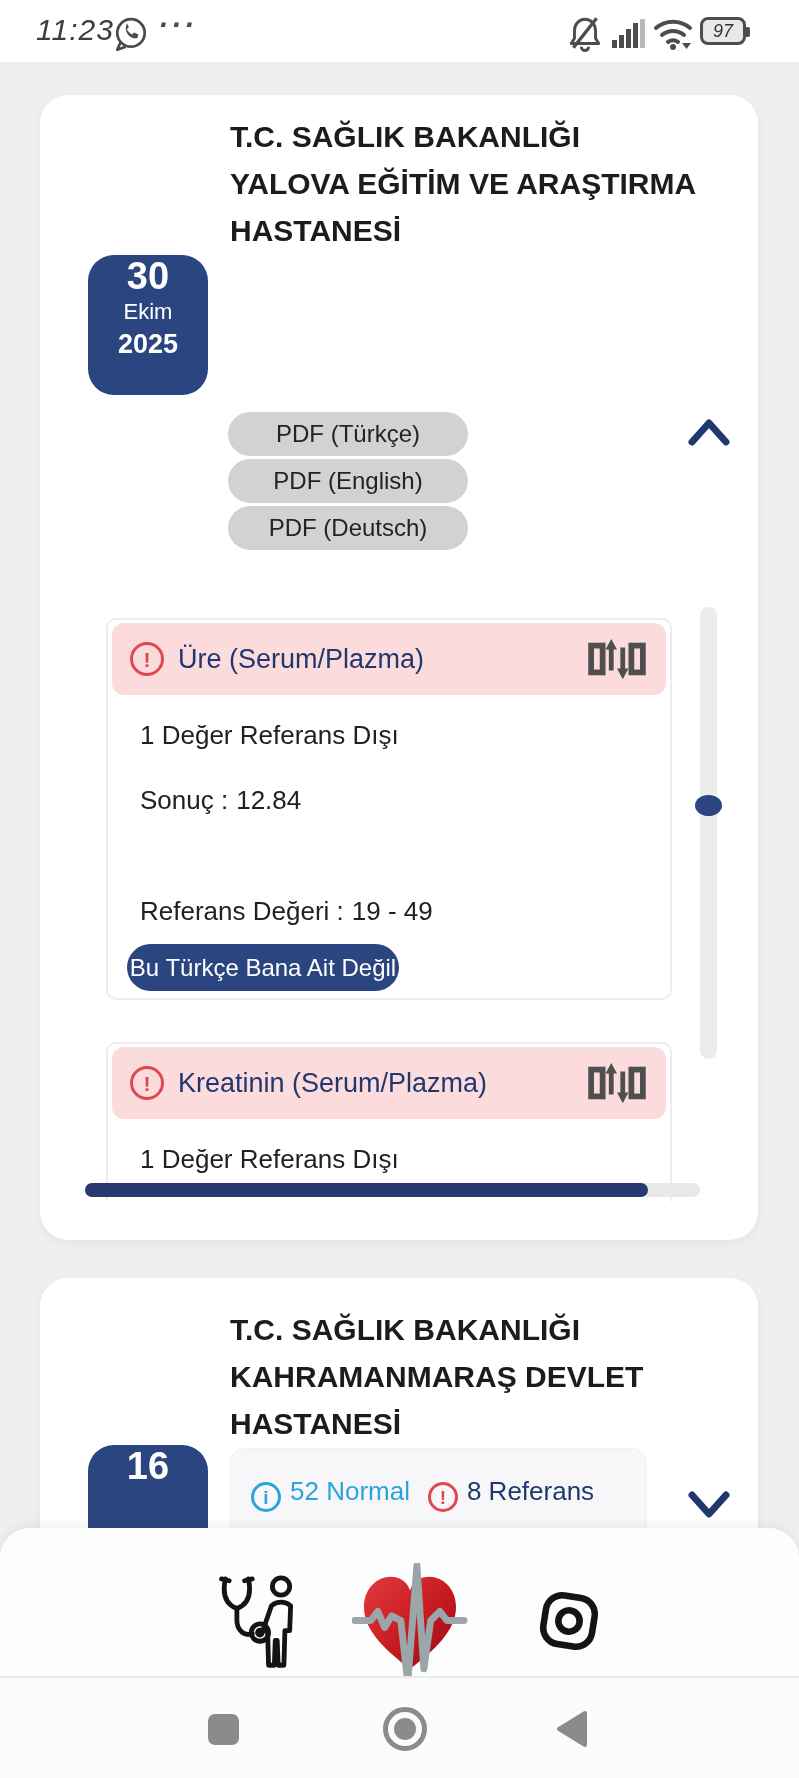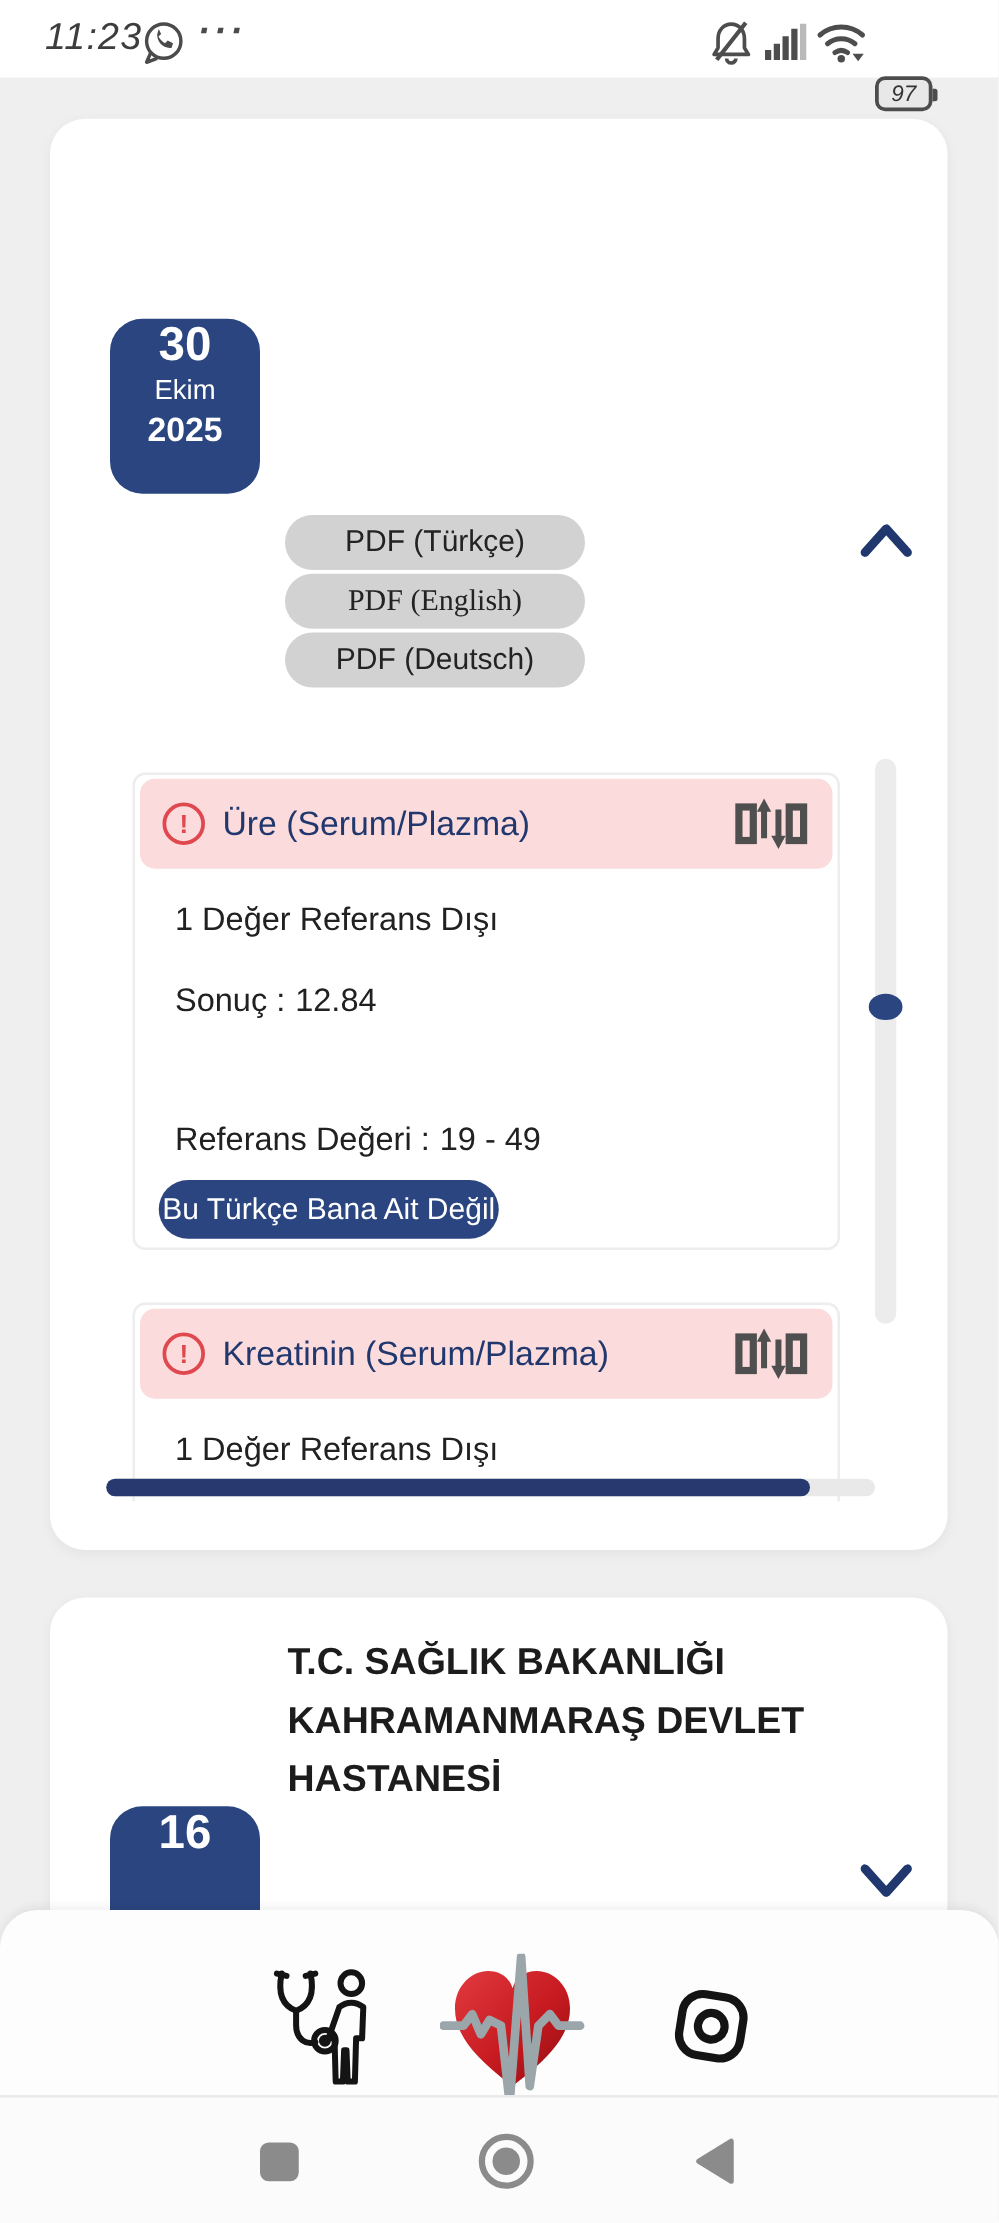--- a/index.html
+++ b/index.html
@@ -5,21 +5,21 @@
   * { margin:0; padding:0; box-sizing:border-box; }
   html,body { width:799px; }
   body { font-family:"Liberation Sans", sans-serif; }
   #screen { position:relative; width:799px; height:1778px; background:#efefef; overflow:hidden; }
 
   
   .statusbar { position:absolute; top:0; left:0; width:799px; height:62px; background:#ffffff; z-index:20;font-style:italic; }
   .time { position:absolute; left:36px; top:13px; font-size:30px; color:#3d3d3d; letter-spacing:1px; }
   .sb-icon { position:absolute; top:15px; }
   .more-dots { position:absolute; left:158px; top:8px; font-size:30px; color:#4b4b4b; letter-spacing:3px; font-weight:bold; }
-  .battery { position:absolute; left:700px; top:17px; width:46px; height:28px; border:3px solid #4d4d4d; border-radius:8px; background:#e8e8e8; text-align:center;margin-top:44px; }
+  .battery { position:absolute; left:700px; top:17px; width:46px; height:28px; border:3px solid #4d4d4d; border-radius:8px; background:#e8e8e8; text-align:center; }
   .battery .pct { font-size:18px; color:#333; line-height:22px; }
   .battery .tip { position:absolute; right:-7px; top:7px; width:4px; height:10px; background:#4d4d4d; border-radius:0 2px 2px 0; }
 
   
   .hcard { position:absolute; left:40px; width:718px; background:#ffffff; border-radius:28px; box-shadow:0 3px 10px rgba(0,0,0,0.05); }
   #card1 { top:95px; height:1145px; }
   #card2 { top:1278px; height:420px; z-index:1; }
   .hosp-title { position:absolute; left:190px; width:472px; font-size:30px; font-weight:bold; color:#1c1c1c; line-height:47px; }
   #card1 .hosp-title { top:18px; }
   #card2 .hosp-title { top:28px; }
@@ -112,34 +112,35 @@
       <polygon points="30,27 39,27 34.5,33" fill="#4d4d4d"></polygon>
     </svg>
 
     <div class="battery">
       <div class="pct">97</div>
       <div class="tip"></div>
     </div>
   </div>
 
   <div class="hcard" id="card1">
+    <div class="hosp-title">T.C. SAĞLIK BAKANLIĞI YALOVA EĞİTİM VE ARAŞTIRMA HASTANESİ</div>
 
     <div class="date-badge">
       <div class="date-day">30</div>
       <div class="date-month">Ekim</div>
       <div class="date-year">2025</div>
     </div>
 
 
     <svg class="chev" width="44" height="30" viewBox="0 0 44 30">
       <polyline points="5,25 22,6 39,25" fill="none" stroke="#21386e" stroke-width="7" stroke-linecap="round" stroke-linejoin="round"></polyline>
     </svg>
 
     <button class="pdf-btn" style="top:317px;">PDF (Türkçe)</button>
-    <button class="pdf-btn" style="top:364px;font-family:Liberation Serif, serif;">PDF (English)</button>
+    <button class="pdf-btn" style="top:364px;">PDF (English)</button>
     <button class="pdf-btn" style="top:411px;">PDF (Deutsch)</button>
 
     <div class="results-viewport">
 
       <div class="result-card" style="top:13px; height:382px;">
         <div class="result-head">
           <span class="wci">!</span>
           <span class="result-name">Üre (Serum/Plazma)</span>
           <svg class="swap-icon" width="62" height="46" viewBox="0 0 64 48">
             <rect x="5" y="10" width="12" height="28" fill="none" stroke="#4f4f4f" stroke-width="6"></rect>
@@ -183,20 +184,23 @@
     <div class="hthumb"></div>
   </div>
 
   <div class="hcard" id="card2">
     <div class="hosp-title">T.C. SAĞLIK BAKANLIĞI KAHRAMANMARAŞ DEVLET HASTANESİ</div>
 
     <div class="date-badge">
       <div class="date-day">16</div>
     </div>
 
+    <div class="stats-box">
+      <span class="ci blue">i</span><span class="blue-text">52 Normal</span><span class="stat-gap"></span><span class="ci red">!</span><span class="navy-text">8 Referans</span>
+    </div>
 
     <svg class="chev" width="44" height="30" viewBox="0 0 44 30">
       <polyline points="5,5 22,24 39,5" fill="none" stroke="#21386e" stroke-width="7" stroke-linecap="round" stroke-linejoin="round"></polyline>
     </svg>
   </div>
 
   <div class="bottom-sheet">
 
     <svg class="tab-icon" style="left:210px; top:45px;" width="96" height="100" viewBox="0 0 100 104">
       <g fill="none" stroke="#141414" stroke-width="5" stroke-linecap="round" stroke-linejoin="round">

